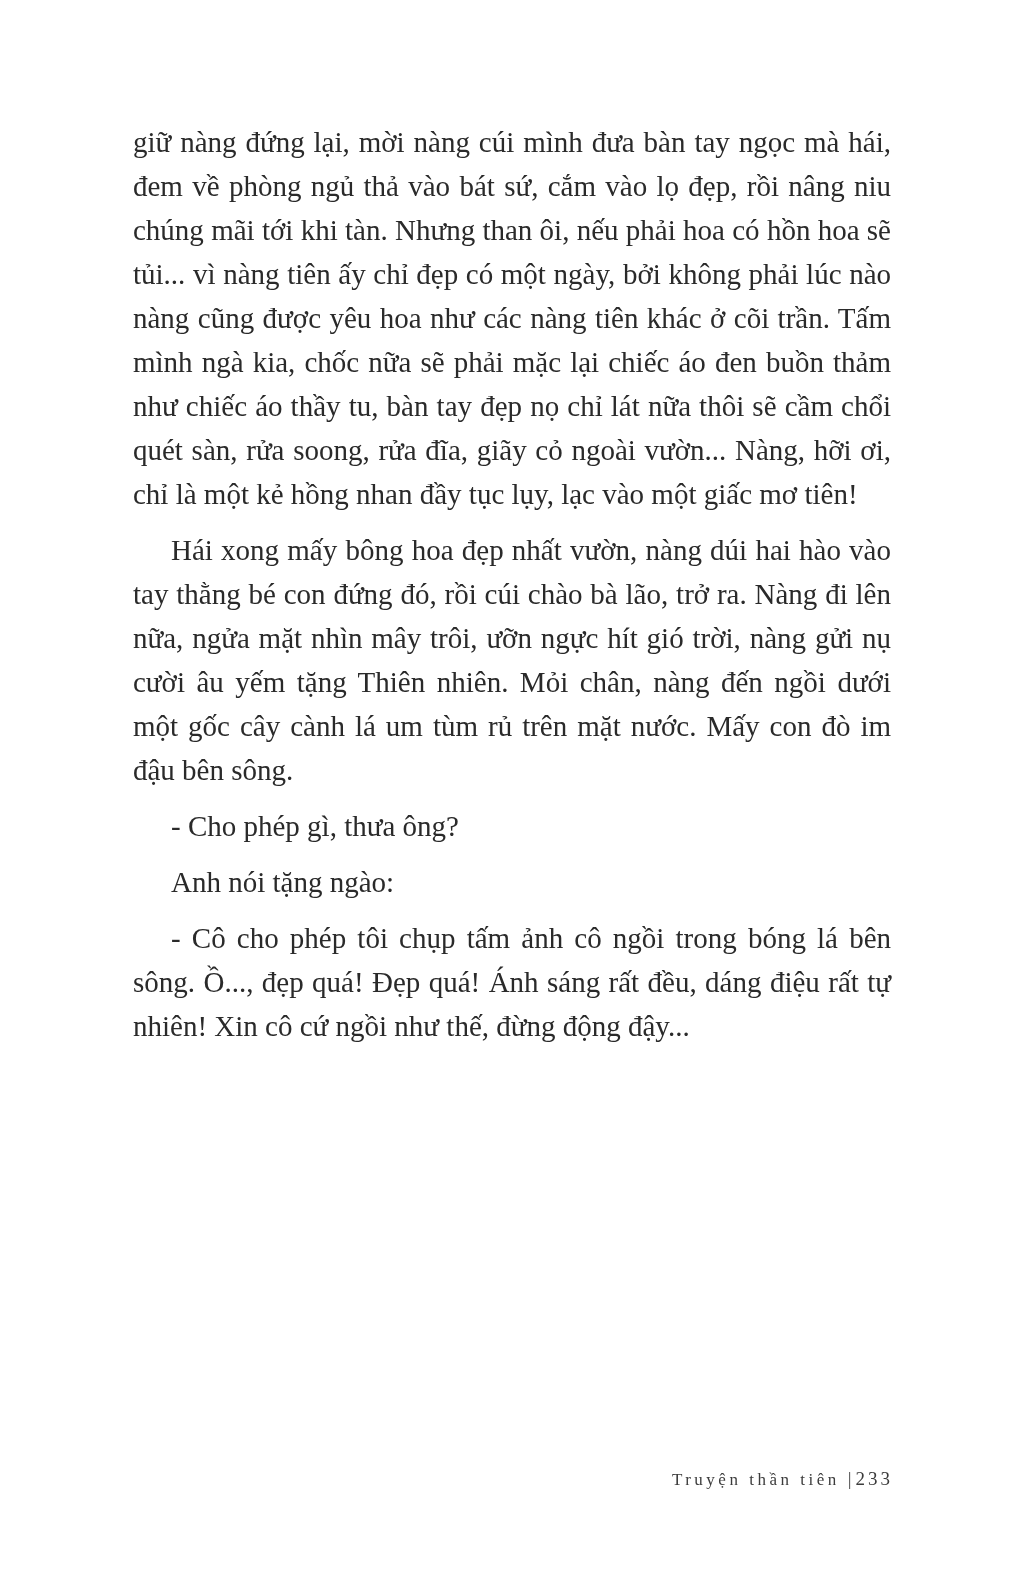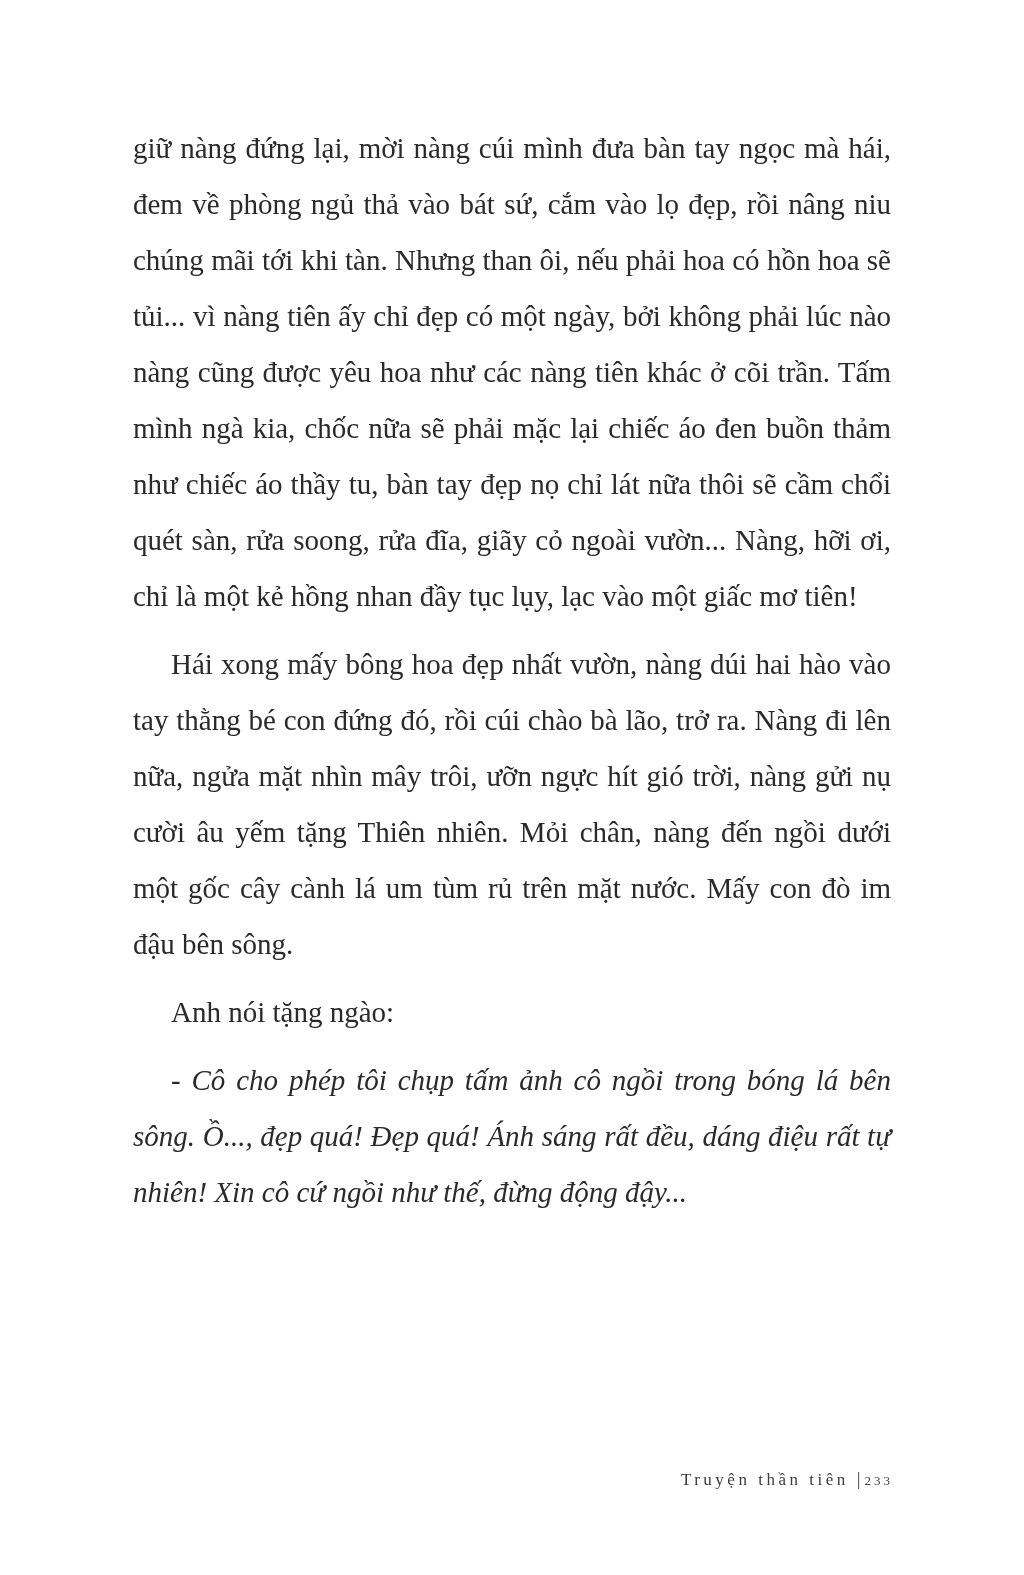--- a/index.html
+++ b/index.html
@@ -19,65 +19,65 @@
     background: #ffffff;
     font-family: "Liberation Serif", "DejaVu Serif", serif;
     color: #2a2a2a;
   }
   .text-block {
     position: absolute;
     left: 133px;
     top: 120px;
     width: 758px;
     font-size: 29px;
-    line-height: 56px;
+    line-height: 44px;
     text-align: justify;
     text-justify: inter-word;
   }
   .para {
     margin: 0 0 12px 0;
     text-indent: 38px;
   }
   .para.continuation {
     text-indent: 0;
   }
   .para:last-child {
     margin-bottom: 16px;
-    font-style: italic;
   }
   .footer {
     position: absolute;
     right: 131px;
     top: 1468px;
     font-size: 17px;
     color: #3c3c3c;
     white-space: nowrap;
   }
   .footer .book-title {
     letter-spacing: 3.5px;
   }
   .footer .sep {
     font-style: normal;
     margin: 0 4px 0 8px;
     font-size: 19px;
     color: #4a4a4a;
   }
   .footer .page-num {
-    font-size: 13px;
+    font-size: 19px;
     letter-spacing: 3px;
   }
 </style>
 </head>
 <body>
 
 <div class="page">
 
   <div class="text-block">
     <p class="para continuation">giữ nàng đứng lại, mời nàng cúi mình đưa bàn tay ngọc mà hái, đem về phòng ngủ thả vào bát sứ, cắm vào lọ đẹp, rồi nâng niu chúng mãi tới khi tàn. Nhưng than ôi, nếu phải hoa có hồn hoa sẽ tủi... vì nàng tiên ấy chỉ đẹp có một ngày, bởi không phải lúc nào nàng cũng được yêu hoa như các nàng tiên khác ở cõi trần. Tấm mình ngà kia, chốc nữa sẽ phải mặc lại chiếc áo đen buồn thảm như chiếc áo thầy tu, bàn tay đẹp nọ chỉ lát nữa thôi sẽ cầm chổi quét sàn, rửa soong, rửa đĩa, giãy cỏ ngoài vườn... Nàng, hỡi ơi, chỉ là một kẻ hồng nhan đầy tục lụy, lạc vào một giấc mơ tiên!</p>
     <p class="para">Hái xong mấy bông hoa đẹp nhất vườn, nàng dúi hai hào vào tay thằng bé con đứng đó, rồi cúi chào bà lão, trở ra. Nàng đi lên nữa, ngửa mặt nhìn mây trôi, ưỡn ngực hít gió trời, nàng gửi nụ cười âu yếm tặng Thiên nhiên. Mỏi chân, nàng đến ngồi dưới một gốc cây cành lá um tùm rủ trên mặt nước. Mấy con đò im đậu bên sông.</p>
+    <p class="para">- Cho phép gì, thưa ông?</p>
     <p class="para">Anh nói tặng ngào:</p>
     <p class="para">- Cô cho phép tôi chụp tấm ảnh cô ngồi trong bóng lá bên sông. Ồ..., đẹp quá! Đẹp quá! Ánh sáng rất đều, dáng điệu rất tự nhiên! Xin cô cứ ngồi như thế, đừng động đậy...</p>
   </div>
 
   <div class="footer">
     <span class="book-title">Truyện thần tiên</span><span class="sep">|</span><span class="page-num">233</span>
   </div>
 
 </div>
 

